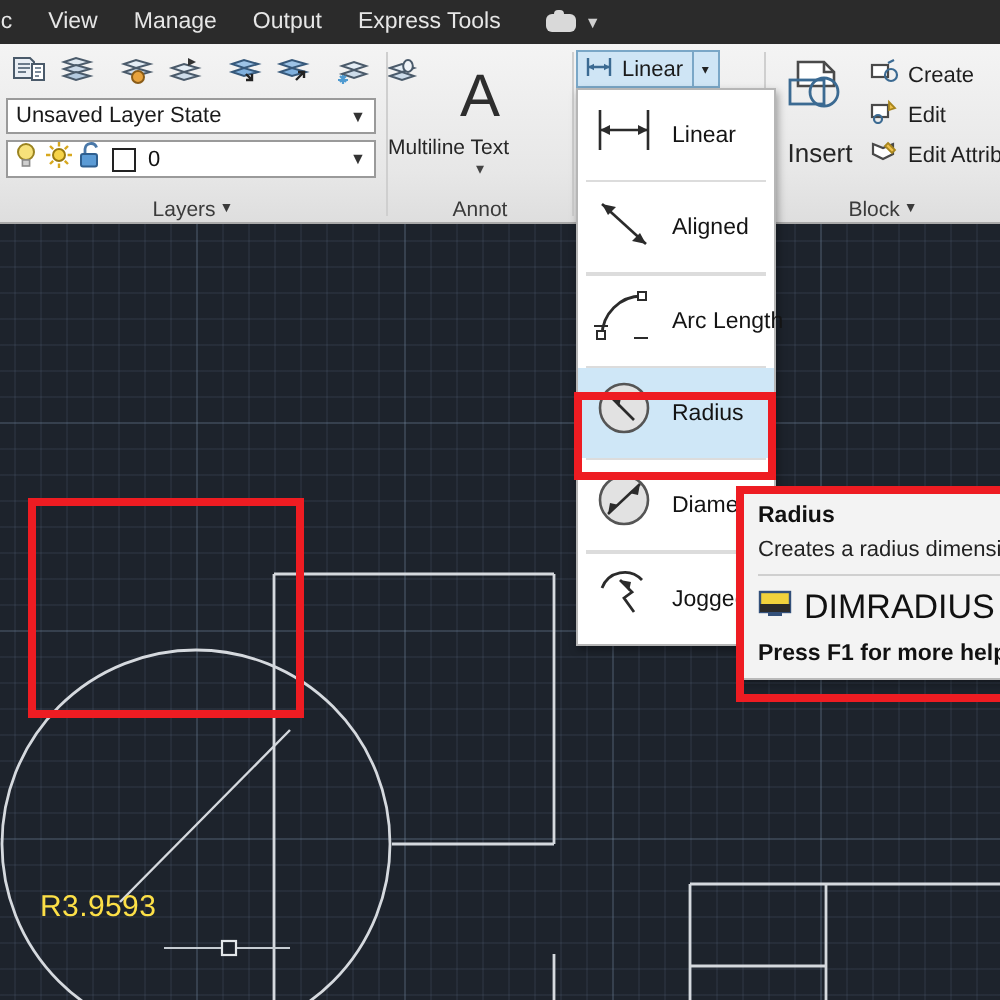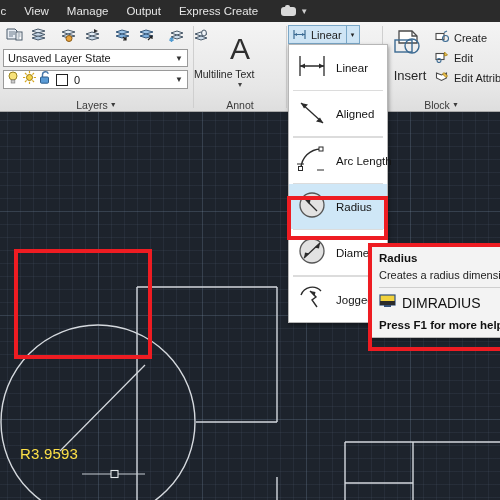--- a/index.html
+++ b/index.html
@@ -163,40 +163,40 @@
   .tooltip {
     position: absolute; left: 370px; top: 245px; width: 140px;
     background: #f3f3f3; border: 1px solid #b9b9b9;
     box-shadow: 1px 2px 4px rgba(0,0,0,0.3);
     padding: 6px 0 6px 8px;
   }
   .tt-title { font-size: 11.5px; font-weight: bold; color: #111; margin-bottom: 5px; }
   .tt-desc { font-size: 11px; color: #222; white-space: nowrap; margin-bottom: 6px; }
   .tt-hr { height: 1px; background: #cfcfcf; margin: 0 8px 6px 0; }
   .tt-cmdrow { display: flex; align-items: center; gap: 6px; margin-bottom: 7px; }
-  .tt-cmd { font-size: 14px; color: #111; }
+  .tt-cmd { font-size: 17px; color: #111; }
   .tt-f1 { font-size: 11.5px; font-weight: bold; color: #111; white-space: nowrap; }
 
   
   .redbox { position: absolute; border: 4px solid #ee1c22; pointer-events: none; }
   #redbox-canvas { left: 14px; top: 249px; width: 138px; height: 110px; }
   #redbox-menu   { left: 287px; top: 196px; width: 101px; height: 44px; }
   #redbox-tip    { left: 368px; top: 243px; width: 142px; height: 108px; }
 </style>
 </head>
 <body>
 
 <div id="app">
 
   <div class="menubar">
     <span class="mi clipped">ric</span>
     <span class="mi">View</span>
     <span class="mi">Manage</span>
     <span class="mi">Output</span>
-    <span class="mi">Express Create</span>
+    <span class="mi">Express Tools</span>
     <span class="cam">
       <span class="cam-glyph"></span>
       <span class="cam-arrow">▼</span>
     </span>
   </div>
 
   <div class="ribbon">
 
     <div class="panel" id="panel-layers">
       <div class="layer-tools">

